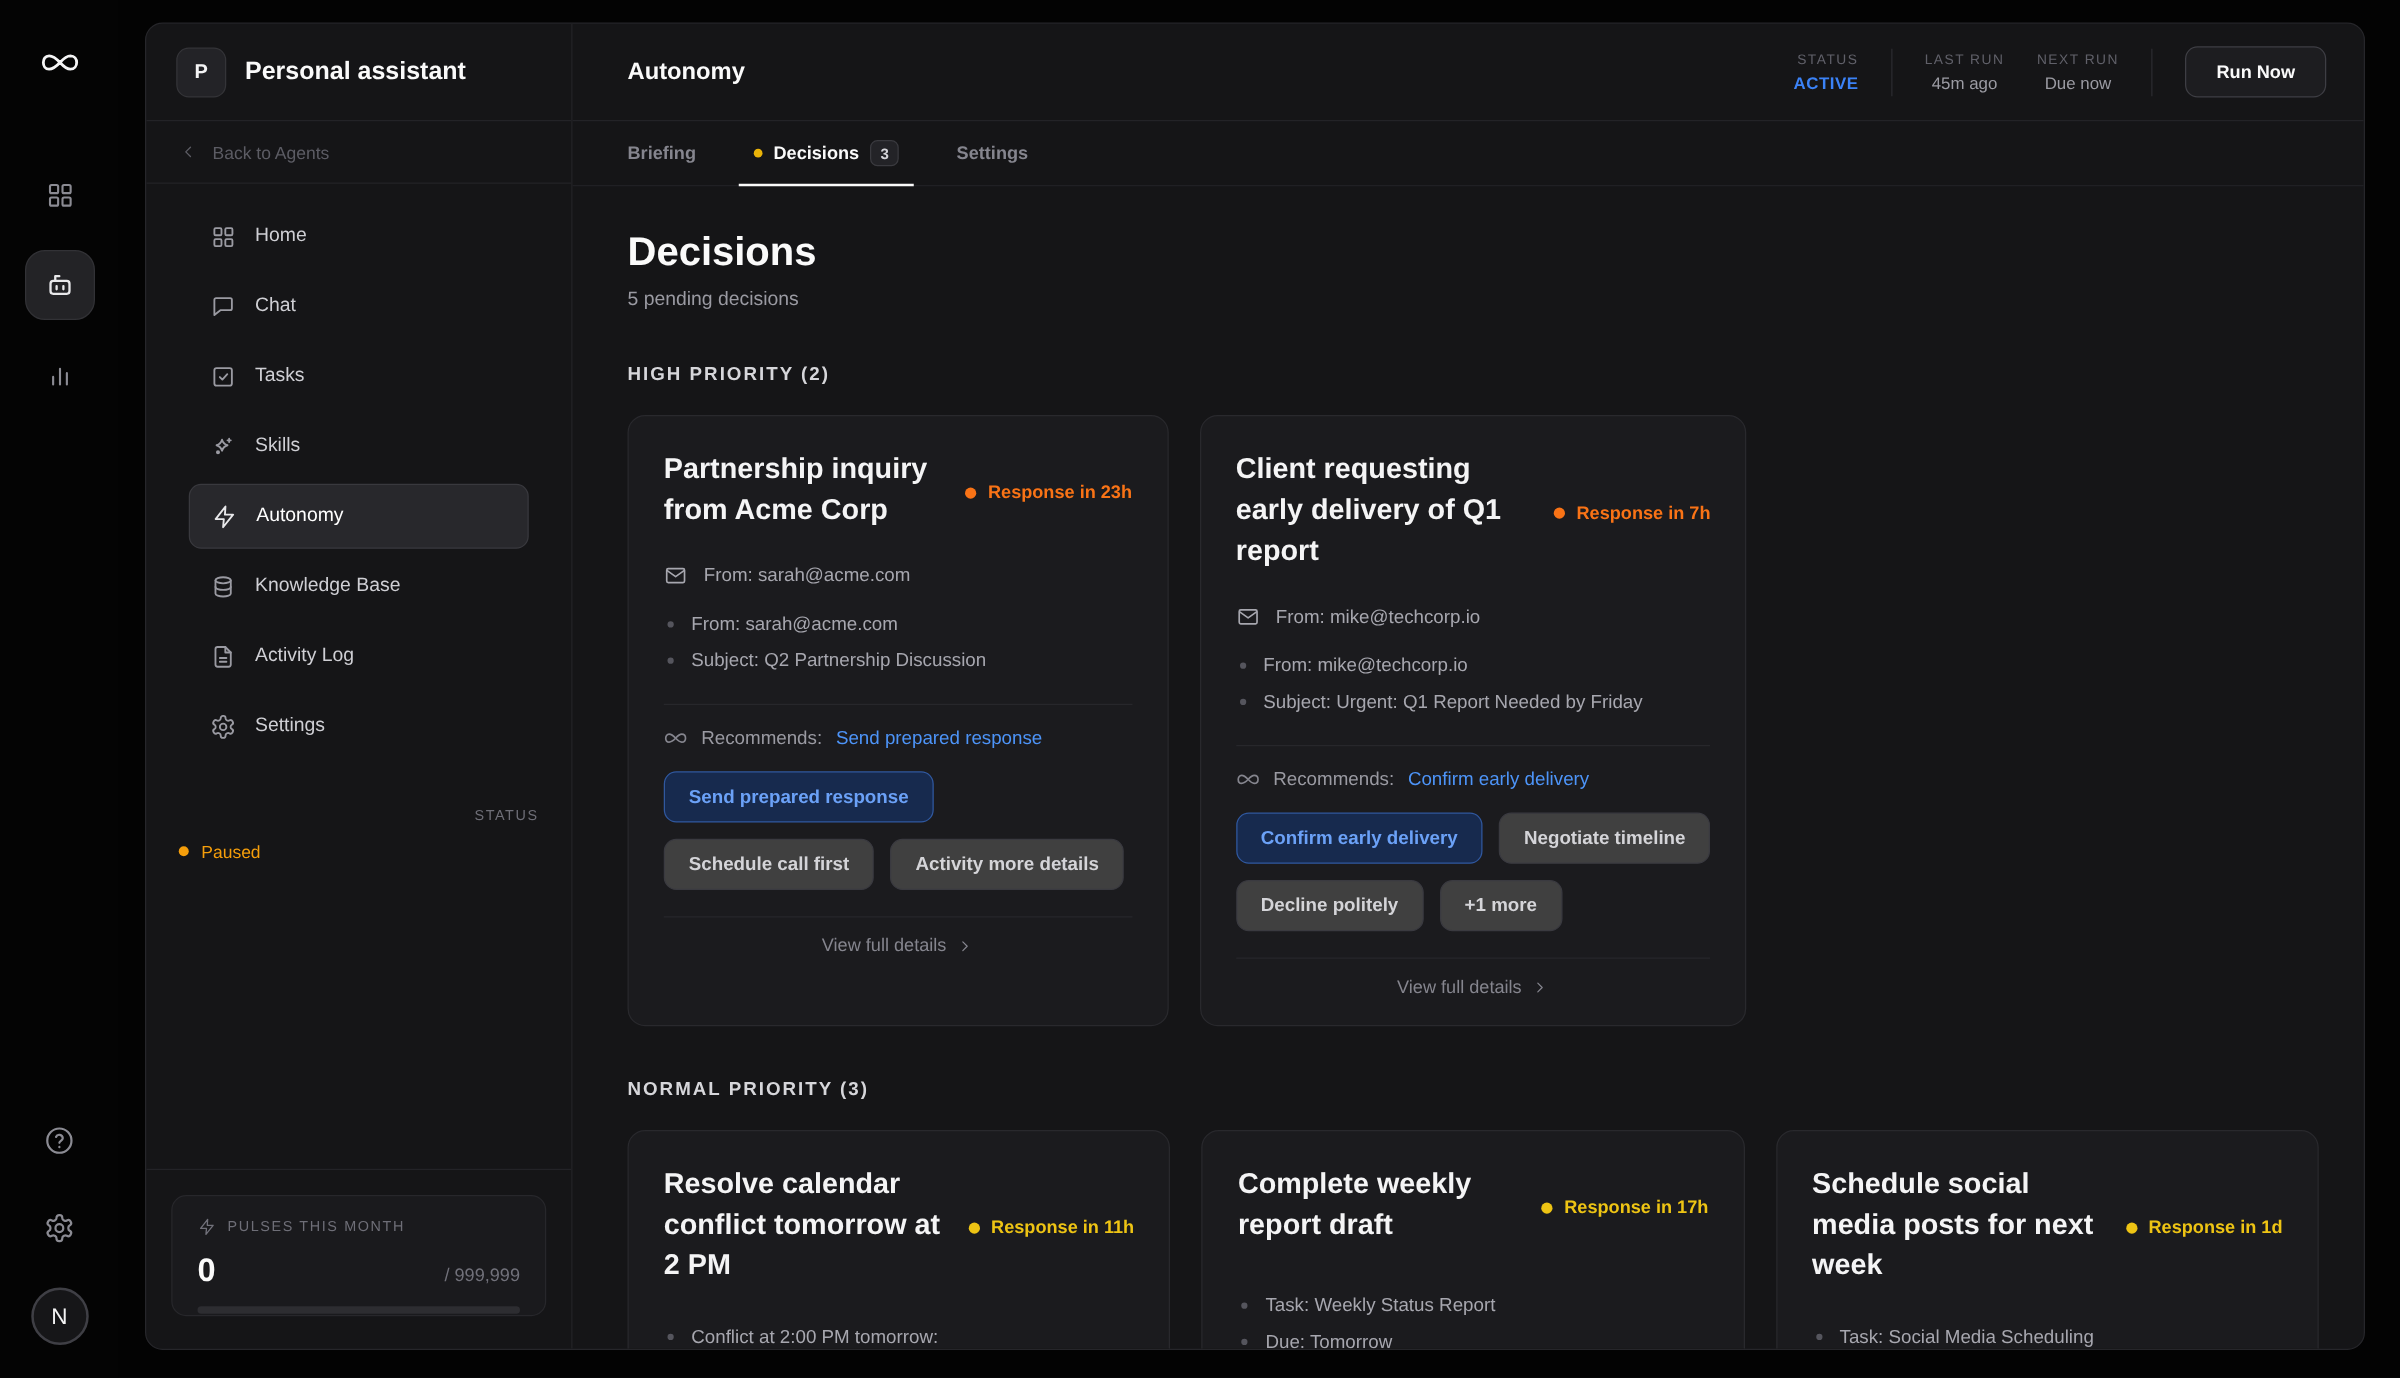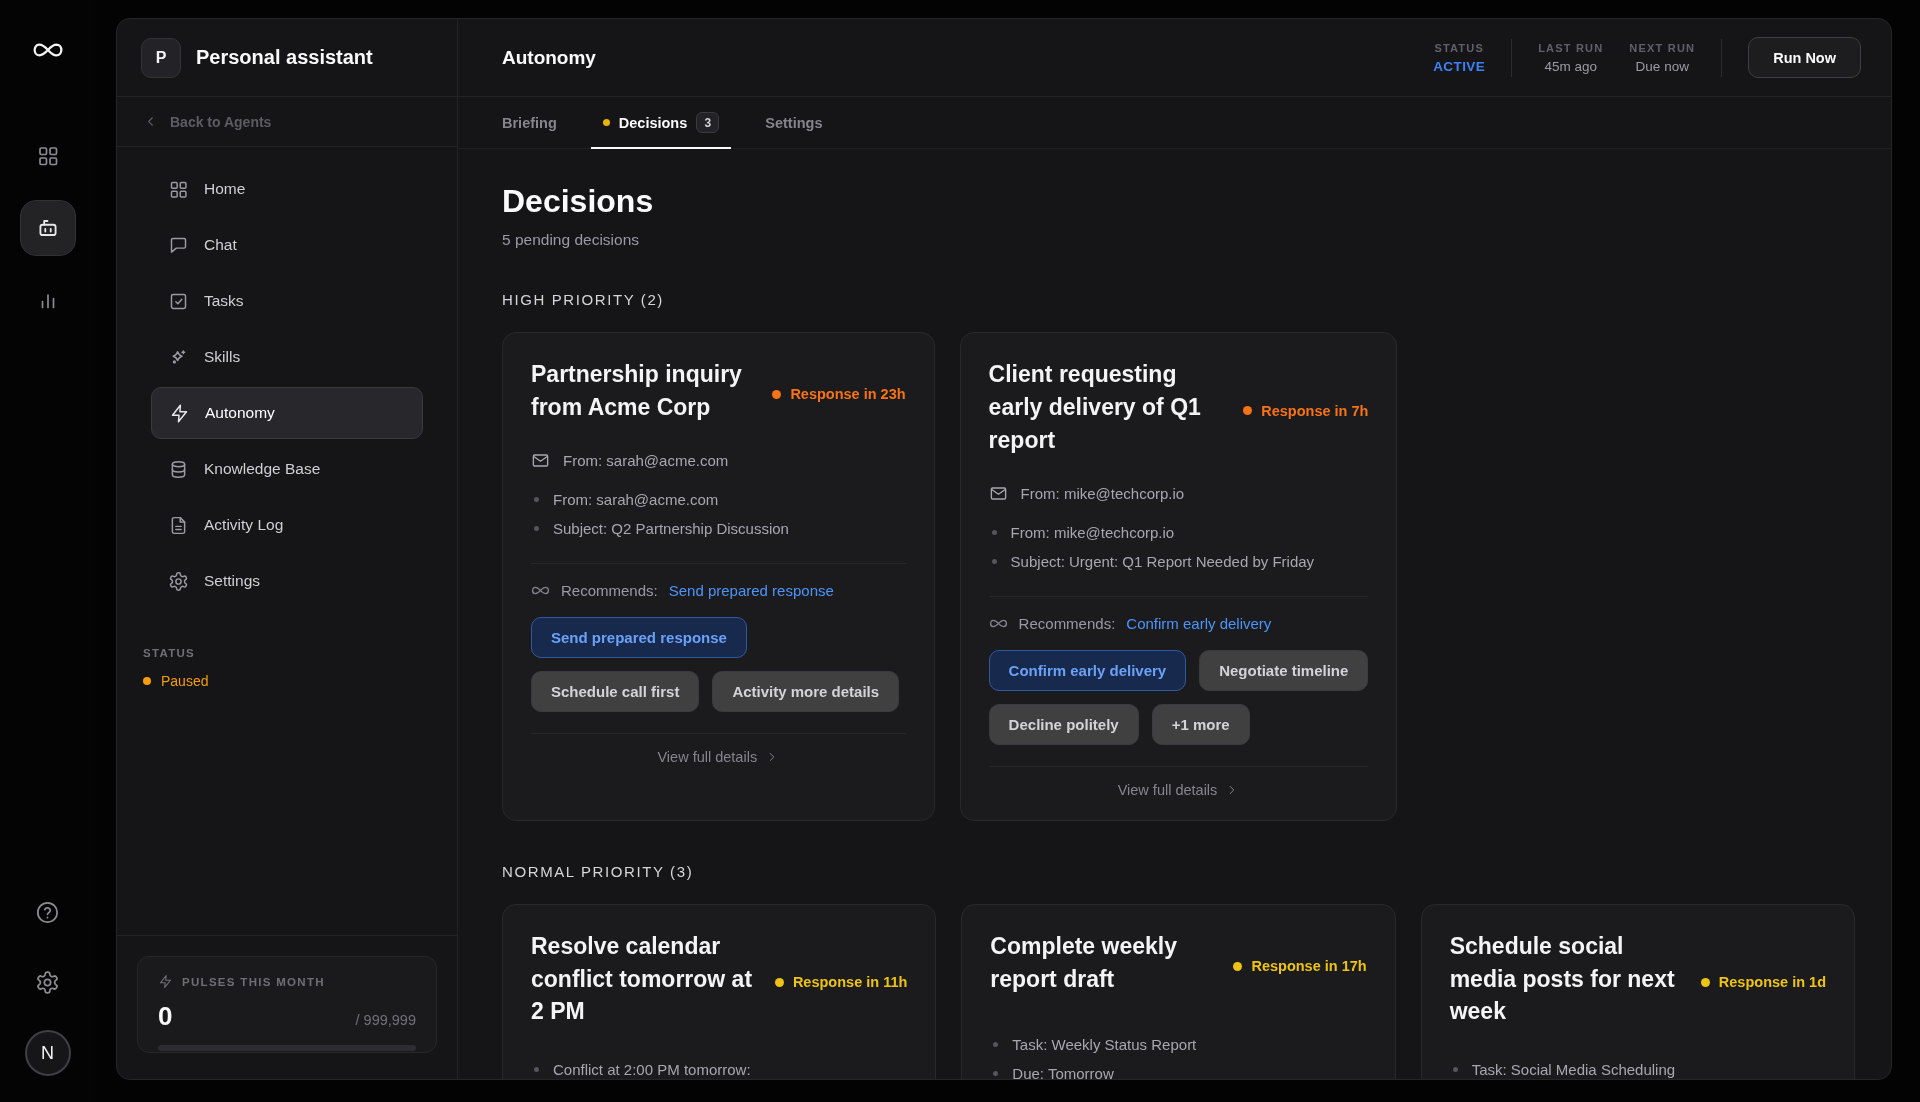--- a/index.html
+++ b/index.html
@@ -17,28 +17,28 @@
   .rail-avatar { width:46px; height:46px; border-radius:50%; background:#161618; border:2px solid #3f3f45; color:#f4f4f5; font-size:18px; display:flex; align-items:center; justify-content:center; }
 
   
   .window { position:absolute; left:116px; top:18px; width:1776px; height:1062px; background:#151517; border:1px solid #26262a; border-radius:14px; overflow:hidden; display:flex; }
 
   
   .panel { width:341px; flex:none; border-right:1px solid #232327; display:flex; flex-direction:column; }
   .panel-header { height:78px; flex:none; padding:0 24px; display:flex; align-items:center; gap:15px; border-bottom:1px solid #232327; }
   .p-avatar { width:40px; height:40px; border-radius:10px; background:#232327; border:1px solid #343438; color:#f4f4f5; font-weight:700; font-size:16px; display:flex; align-items:center; justify-content:center; }
   .panel-title { color:#fafafa; font-size:20px; font-weight:700; }
-  .back-row { height:50px; flex:none; padding:0 26px; display:flex; align-items:center; gap:12px; color:#5c5c64; font-size:14px; border-bottom:1px solid #232327; cursor:pointer;font-weight:bold; }
+  .back-row { height:50px; flex:none; padding:0 26px; display:flex; align-items:center; gap:12px; color:#5c5c64; font-size:14px; border-bottom:1px solid #232327; cursor:pointer; }
   .nav { padding:16px 34px 0; }
   .nav-item { height:52px; margin-bottom:4px; padding:0 17px; border-radius:10px; display:flex; align-items:center; gap:15px; color:#cfcfd4; font-size:15.5px; cursor:pointer; }
   .nav-item .icon { color:#9a9aa2; }
   .nav-item.active { background:#28282c; border:1px solid #39393e; color:#ffffff; }
   .nav-item.active .icon { color:#e8e8ea; }
   .status-block { padding:36px 26px 0; }
-  .mini-label { font-size:11.5px; letter-spacing:1.3px; color:#6e6e77; font-weight:700; }
+  .mini-label { font-size:11.5px; letter-spacing:1.3px; color:#6e6e77; font-weight:400;text-align:right; }
   .status-val { margin-top:14px; display:flex; align-items:center; gap:10px; color:#f59e0b; font-size:14px; }
   .dot { width:8px; height:8px; border-radius:50%; background:#f59e0b; flex:none; }
   .panel-foot { margin-top:auto; border-top:1px solid #232327; padding:20px 20px 26px; }
   .pulses { background:#1a1a1d; border:1px solid #27272b; border-radius:12px; padding:17px 20px 1px; }
   .pulses-head { display:flex; align-items:center; gap:9px; color:#71717a; }
   .pulses-nums { margin-top:12px; display:flex; align-items:baseline; justify-content:space-between; }
   .pulses-used { color:#fafafa; font-size:26px; font-weight:700; }
   .pulses-limit { color:#71717a; font-size:14.5px; }
   .progress { margin-top:13px; height:6px; border-radius:3px; background:#2d2d31; overflow:hidden; }
   .progress-fill { height:100%; width:0%; background:#3b82f6; }
@@ -58,21 +58,21 @@
   .tabs { height:52px; flex:none; border-bottom:1px solid #202024; padding:0 44px; display:flex; gap:46px; }
   .tab { position:relative; display:flex; align-items:center; gap:9px; color:#85858e; font-size:14.5px; font-weight:600; cursor:pointer; }
   .tab.active { color:#fafafa; }
   .tab.active::after { content:""; position:absolute; left:-12px; right:-12px; bottom:-1px; height:2px; background:#fafafa; }
   .tab-dot { width:7px; height:7px; border-radius:50%; background:#eab308; }
   .tab-badge { min-width:23px; height:21px; padding:0 6px; border-radius:6px; background:#232327; border:1px solid #3a3a3f; color:#d4d4d8; font-size:12px; font-weight:600; display:flex; align-items:center; justify-content:center; }
 
   .content { flex:1; padding:34px 36px 0 44px; overflow:hidden; }
   .h1 { color:#fafafa; font-size:32px; font-weight:700; }
   .sub { margin-top:11px; color:#9a9aa2; font-size:15.5px; }
-  .section-label { margin-top:42px; color:#d6d6da; font-size:15px; font-weight:400; letter-spacing:1.6px; }
+  .section-label { margin-top:42px; color:#d6d6da; font-size:15px; font-weight:700; letter-spacing:1.6px; }
   .grid { margin-top:24px; display:grid; grid-template-columns:repeat(3, 1fr); gap:25px; }
 
   
   .card { background:#1b1b1e; border:1px solid #29292d; border-radius:14px; padding:25px 28px 8px; }
   .card-head { display:flex; justify-content:space-between; gap:12px; }
   .card-title { color:#f4f4f5; font-size:23px; font-weight:700; line-height:1.43; flex:1; min-width:0; }
   .badge { display:flex; align-items:center; gap:9px; font-size:14.5px; font-weight:600; white-space:nowrap; padding-top:7px; }
   .badge .dot { width:9px; height:9px; }
   .tone-orange { color:#f97316; } .tone-orange .dot { background:#f97316; }
   .tone-yellow { color:#eec414; } .tone-yellow .dot { background:#eec414; }

